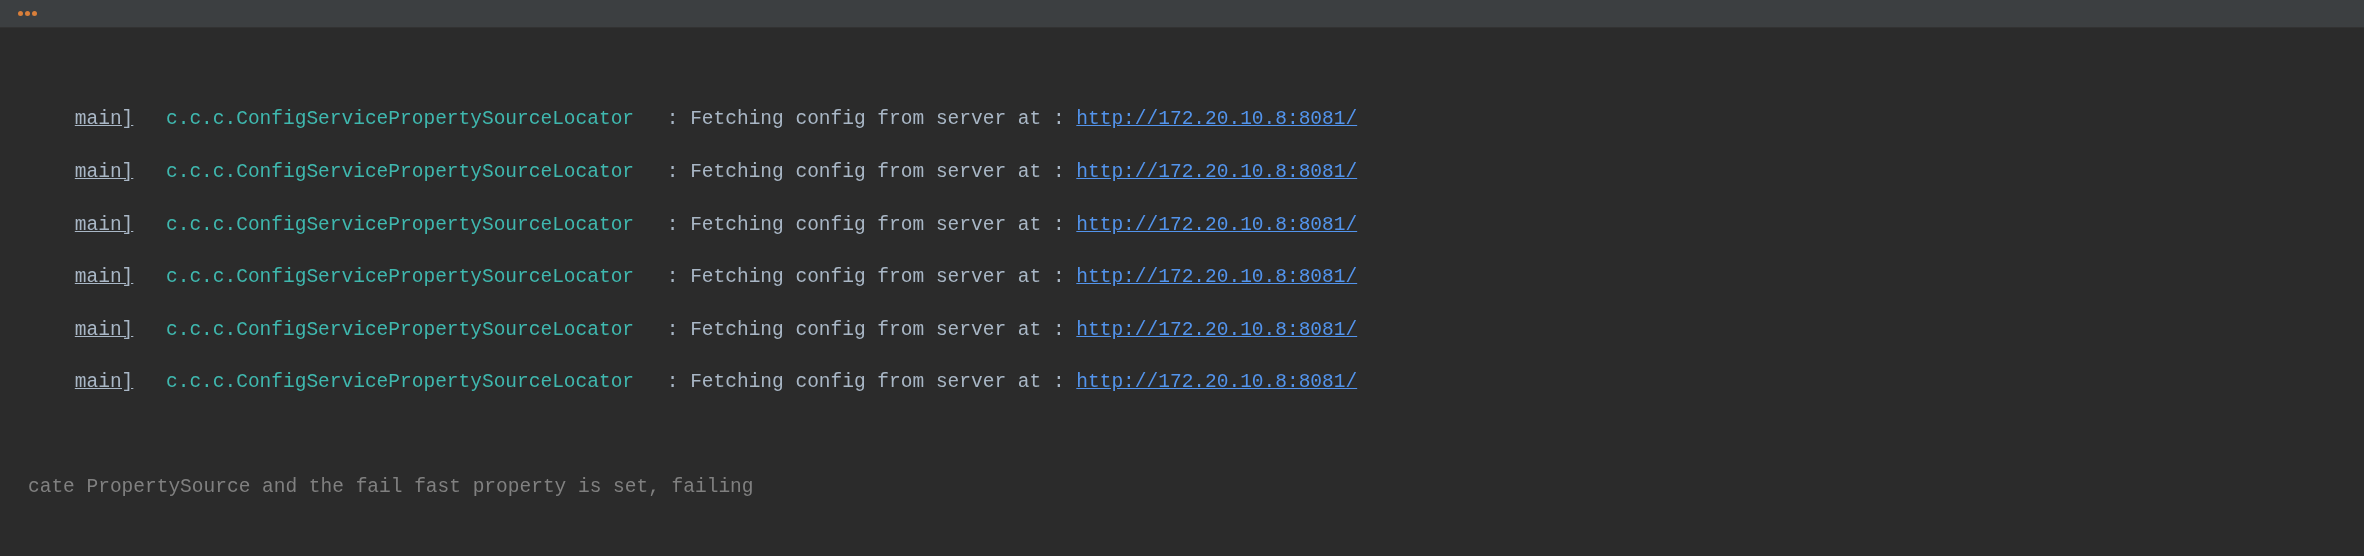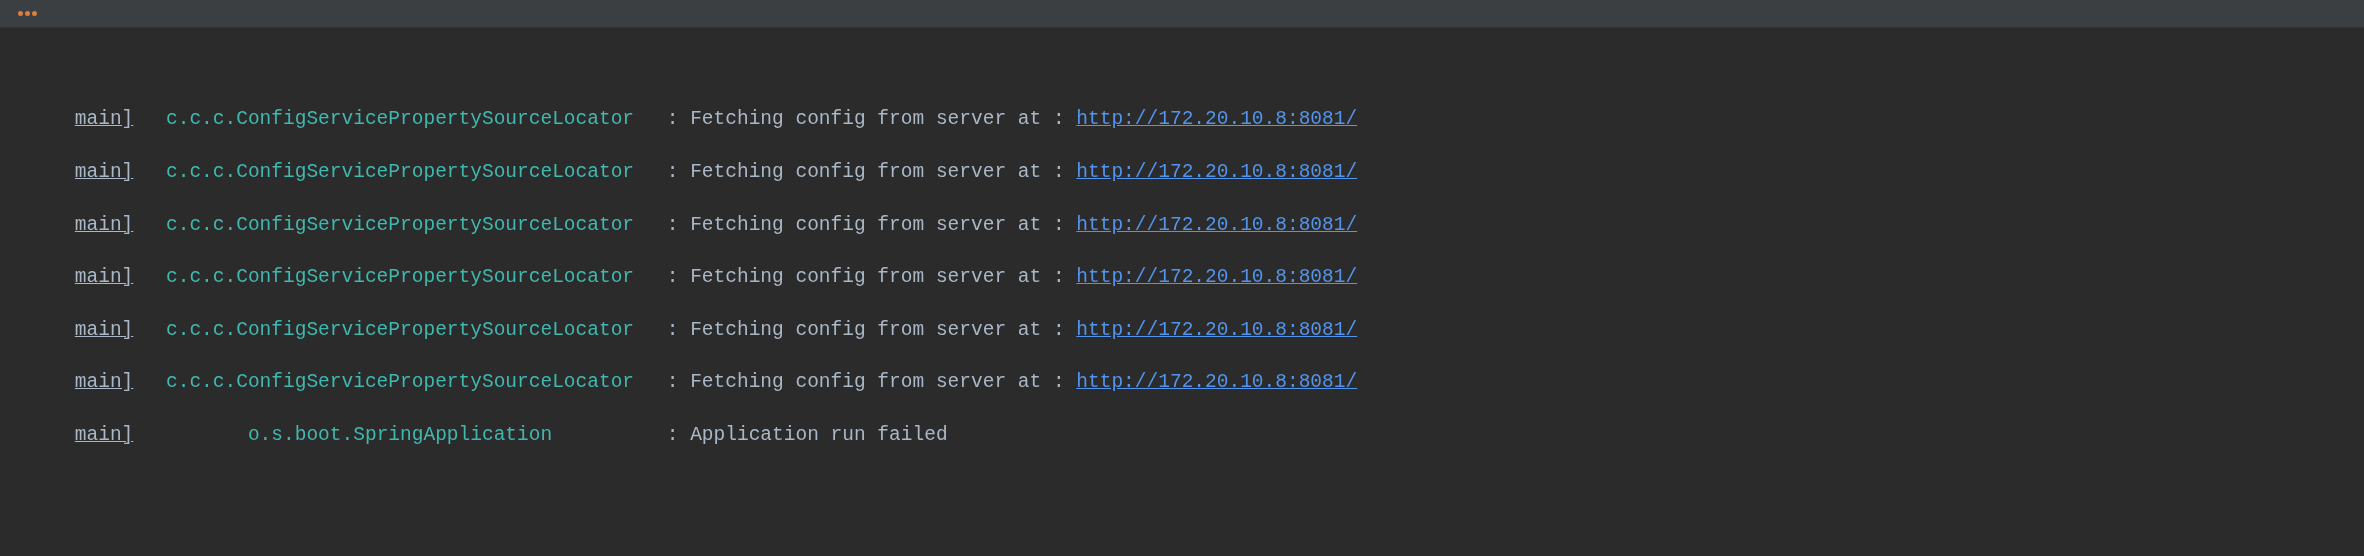--- a/index.html
+++ b/index.html
@@ -96,17 +96,17 @@
   </div>
 </div>
 
 <div class="console">
 <span class="log-line">    <span class="thread">main]</span> <span class="logger-teal pad-logger">c.c.c.ConfigServicePropertySourceLocator</span><span class="colon-sep"> : </span><span class="msg">Fetching config from server at : </span><a class="link">http://172.20.10.8:8081/</a></span>
 <span class="log-line">    <span class="thread">main]</span> <span class="logger-teal pad-logger">c.c.c.ConfigServicePropertySourceLocator</span><span class="colon-sep"> : </span><span class="msg">Fetching config from server at : </span><a class="link">http://172.20.10.8:8081/</a></span>
 <span class="log-line">    <span class="thread">main]</span> <span class="logger-teal pad-logger">c.c.c.ConfigServicePropertySourceLocator</span><span class="colon-sep"> : </span><span class="msg">Fetching config from server at : </span><a class="link">http://172.20.10.8:8081/</a></span>
 <span class="log-line">    <span class="thread">main]</span> <span class="logger-teal pad-logger">c.c.c.ConfigServicePropertySourceLocator</span><span class="colon-sep"> : </span><span class="msg">Fetching config from server at : </span><a class="link">http://172.20.10.8:8081/</a></span>
 <span class="log-line">    <span class="thread">main]</span> <span class="logger-teal pad-logger">c.c.c.ConfigServicePropertySourceLocator</span><span class="colon-sep"> : </span><span class="msg">Fetching config from server at : </span><a class="link">http://172.20.10.8:8081/</a></span>
 <span class="log-line">    <span class="thread">main]</span> <span class="logger-teal pad-logger">c.c.c.ConfigServicePropertySourceLocator</span><span class="colon-sep"> : </span><span class="msg">Fetching config from server at : </span><a class="link">http://172.20.10.8:8081/</a></span>
-<span class="log-line">    <span class="thread">main]</span> <span class="logger-teal pad-logger">o.s.boot.SpringApplication</span><span class="colon-sep"> : </span><span class="msg">Application run failed</span></span>
 <div class="blank-line"></div>
+<span class="log-line stack"><span>cate PropertySource and the fail fast property is set, failing</span></span>
 
 
 </div>
 
 </body></html>

